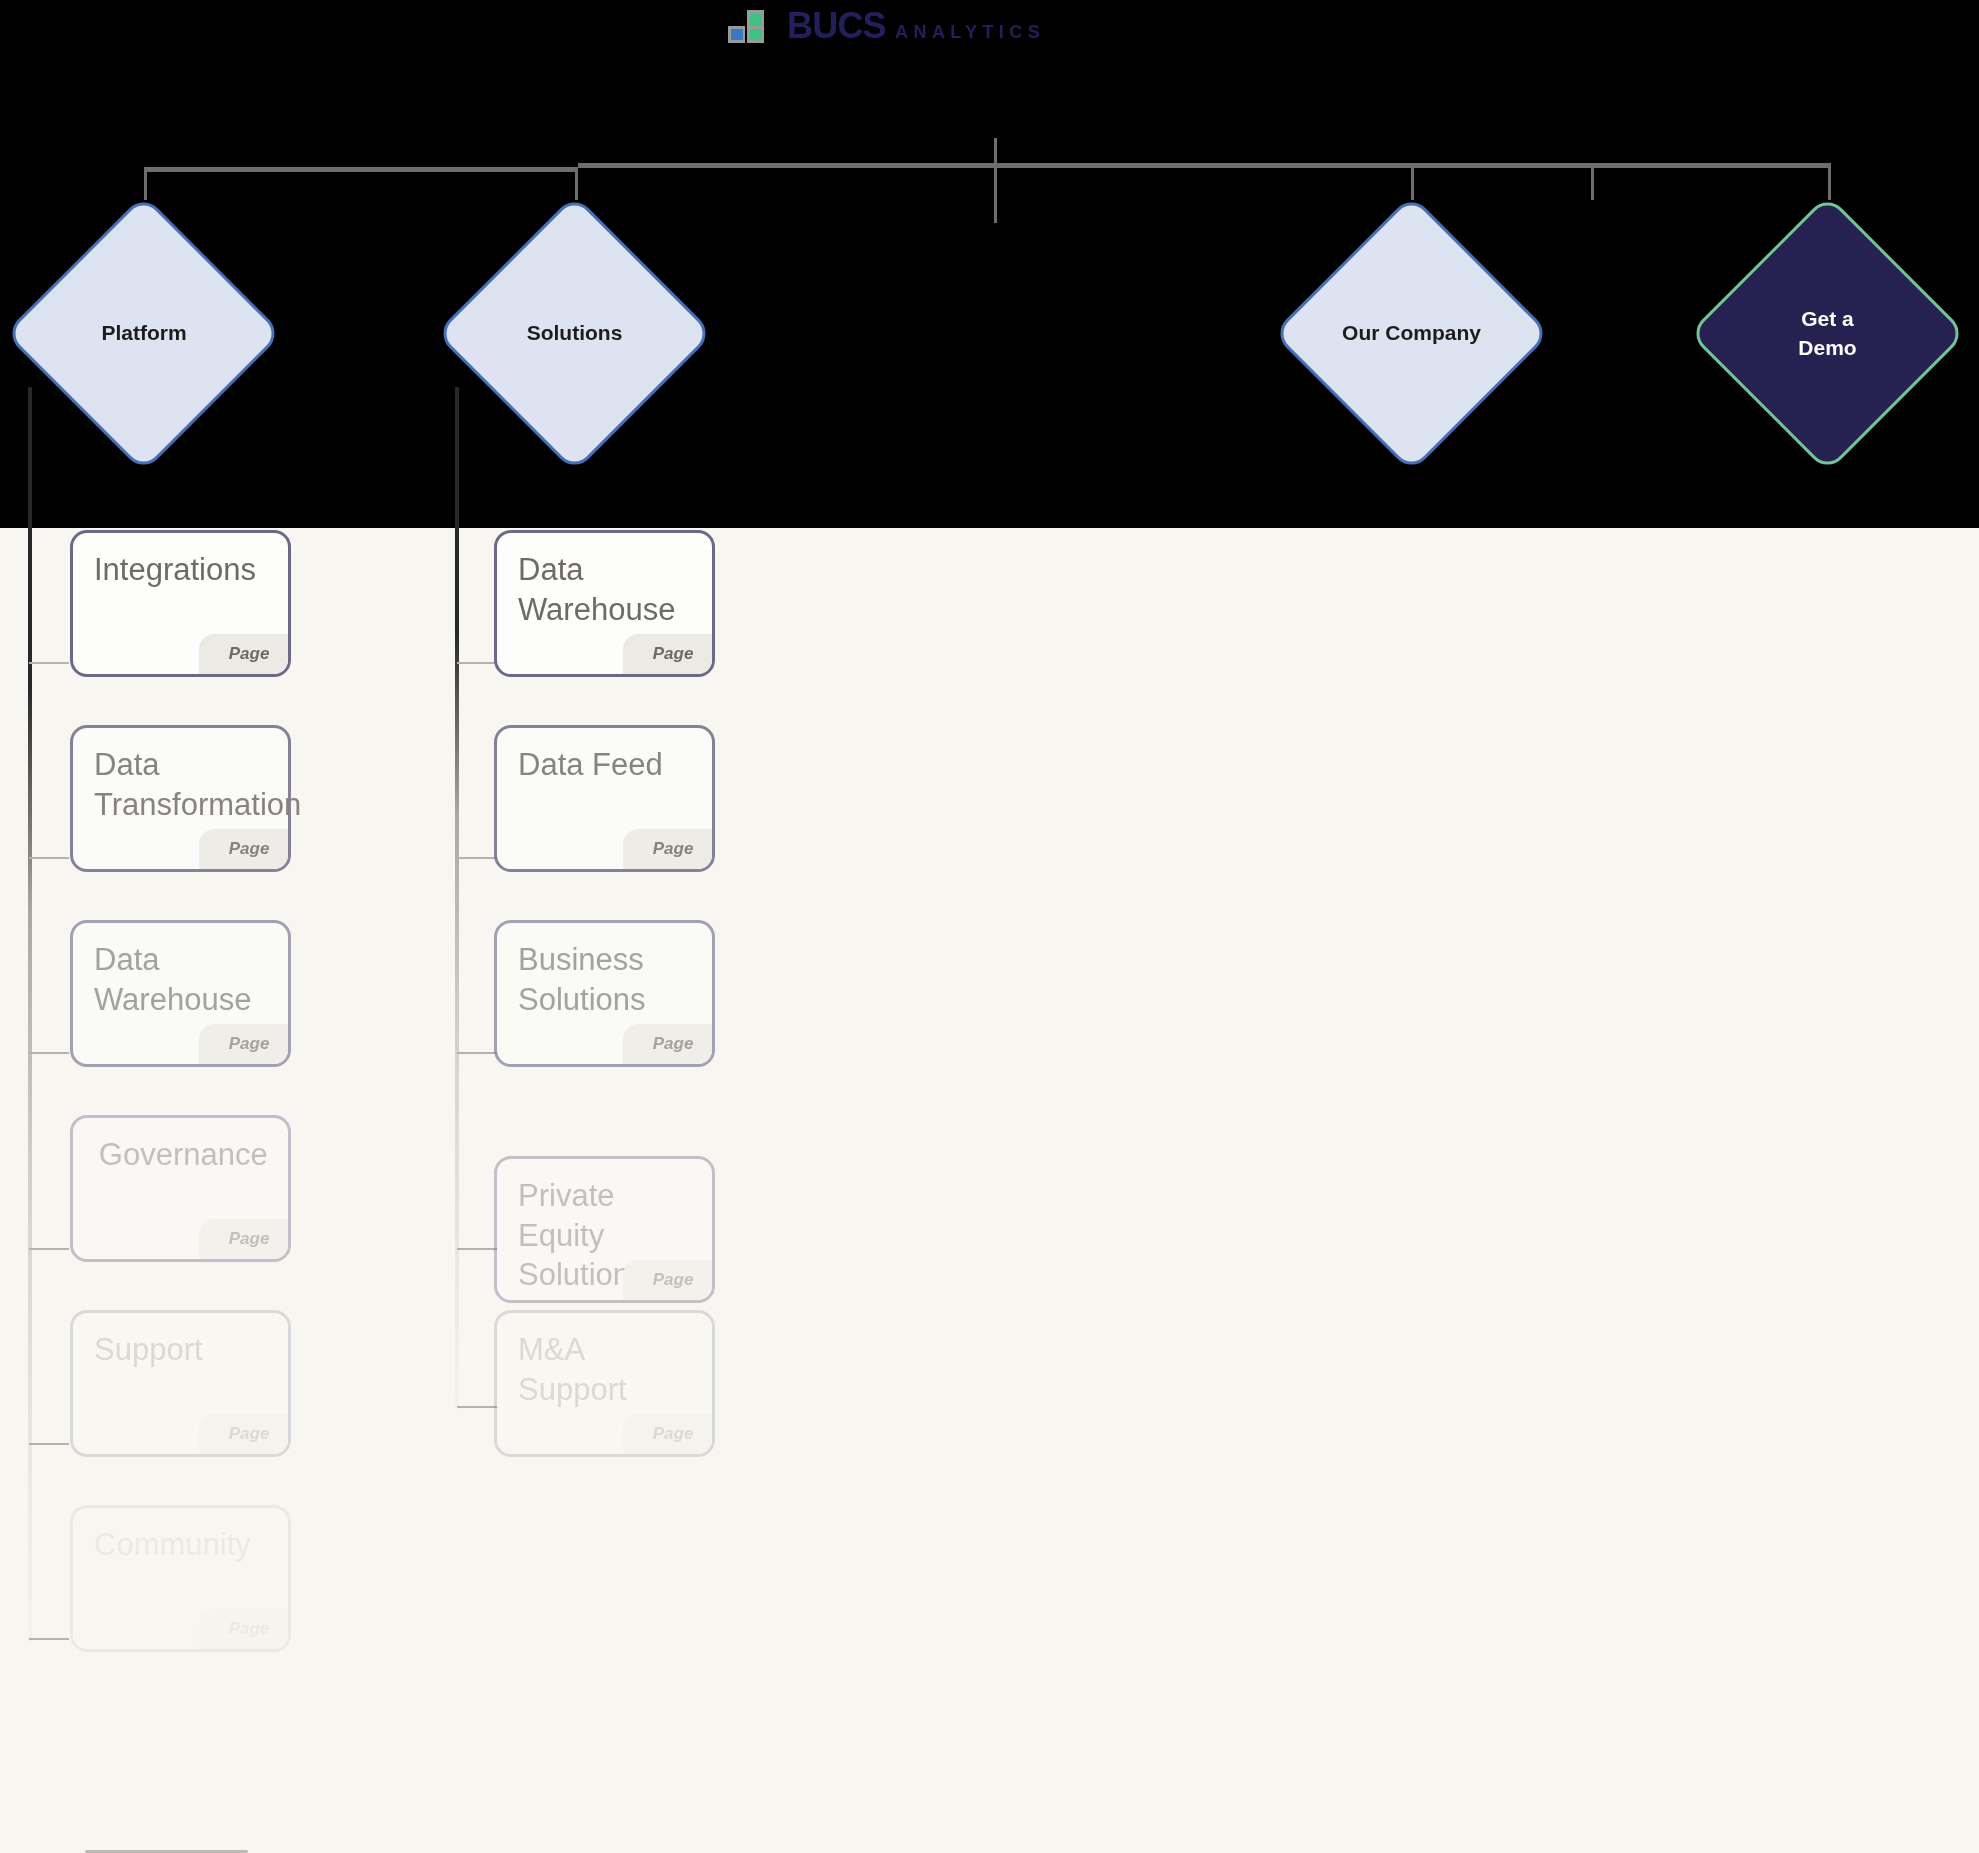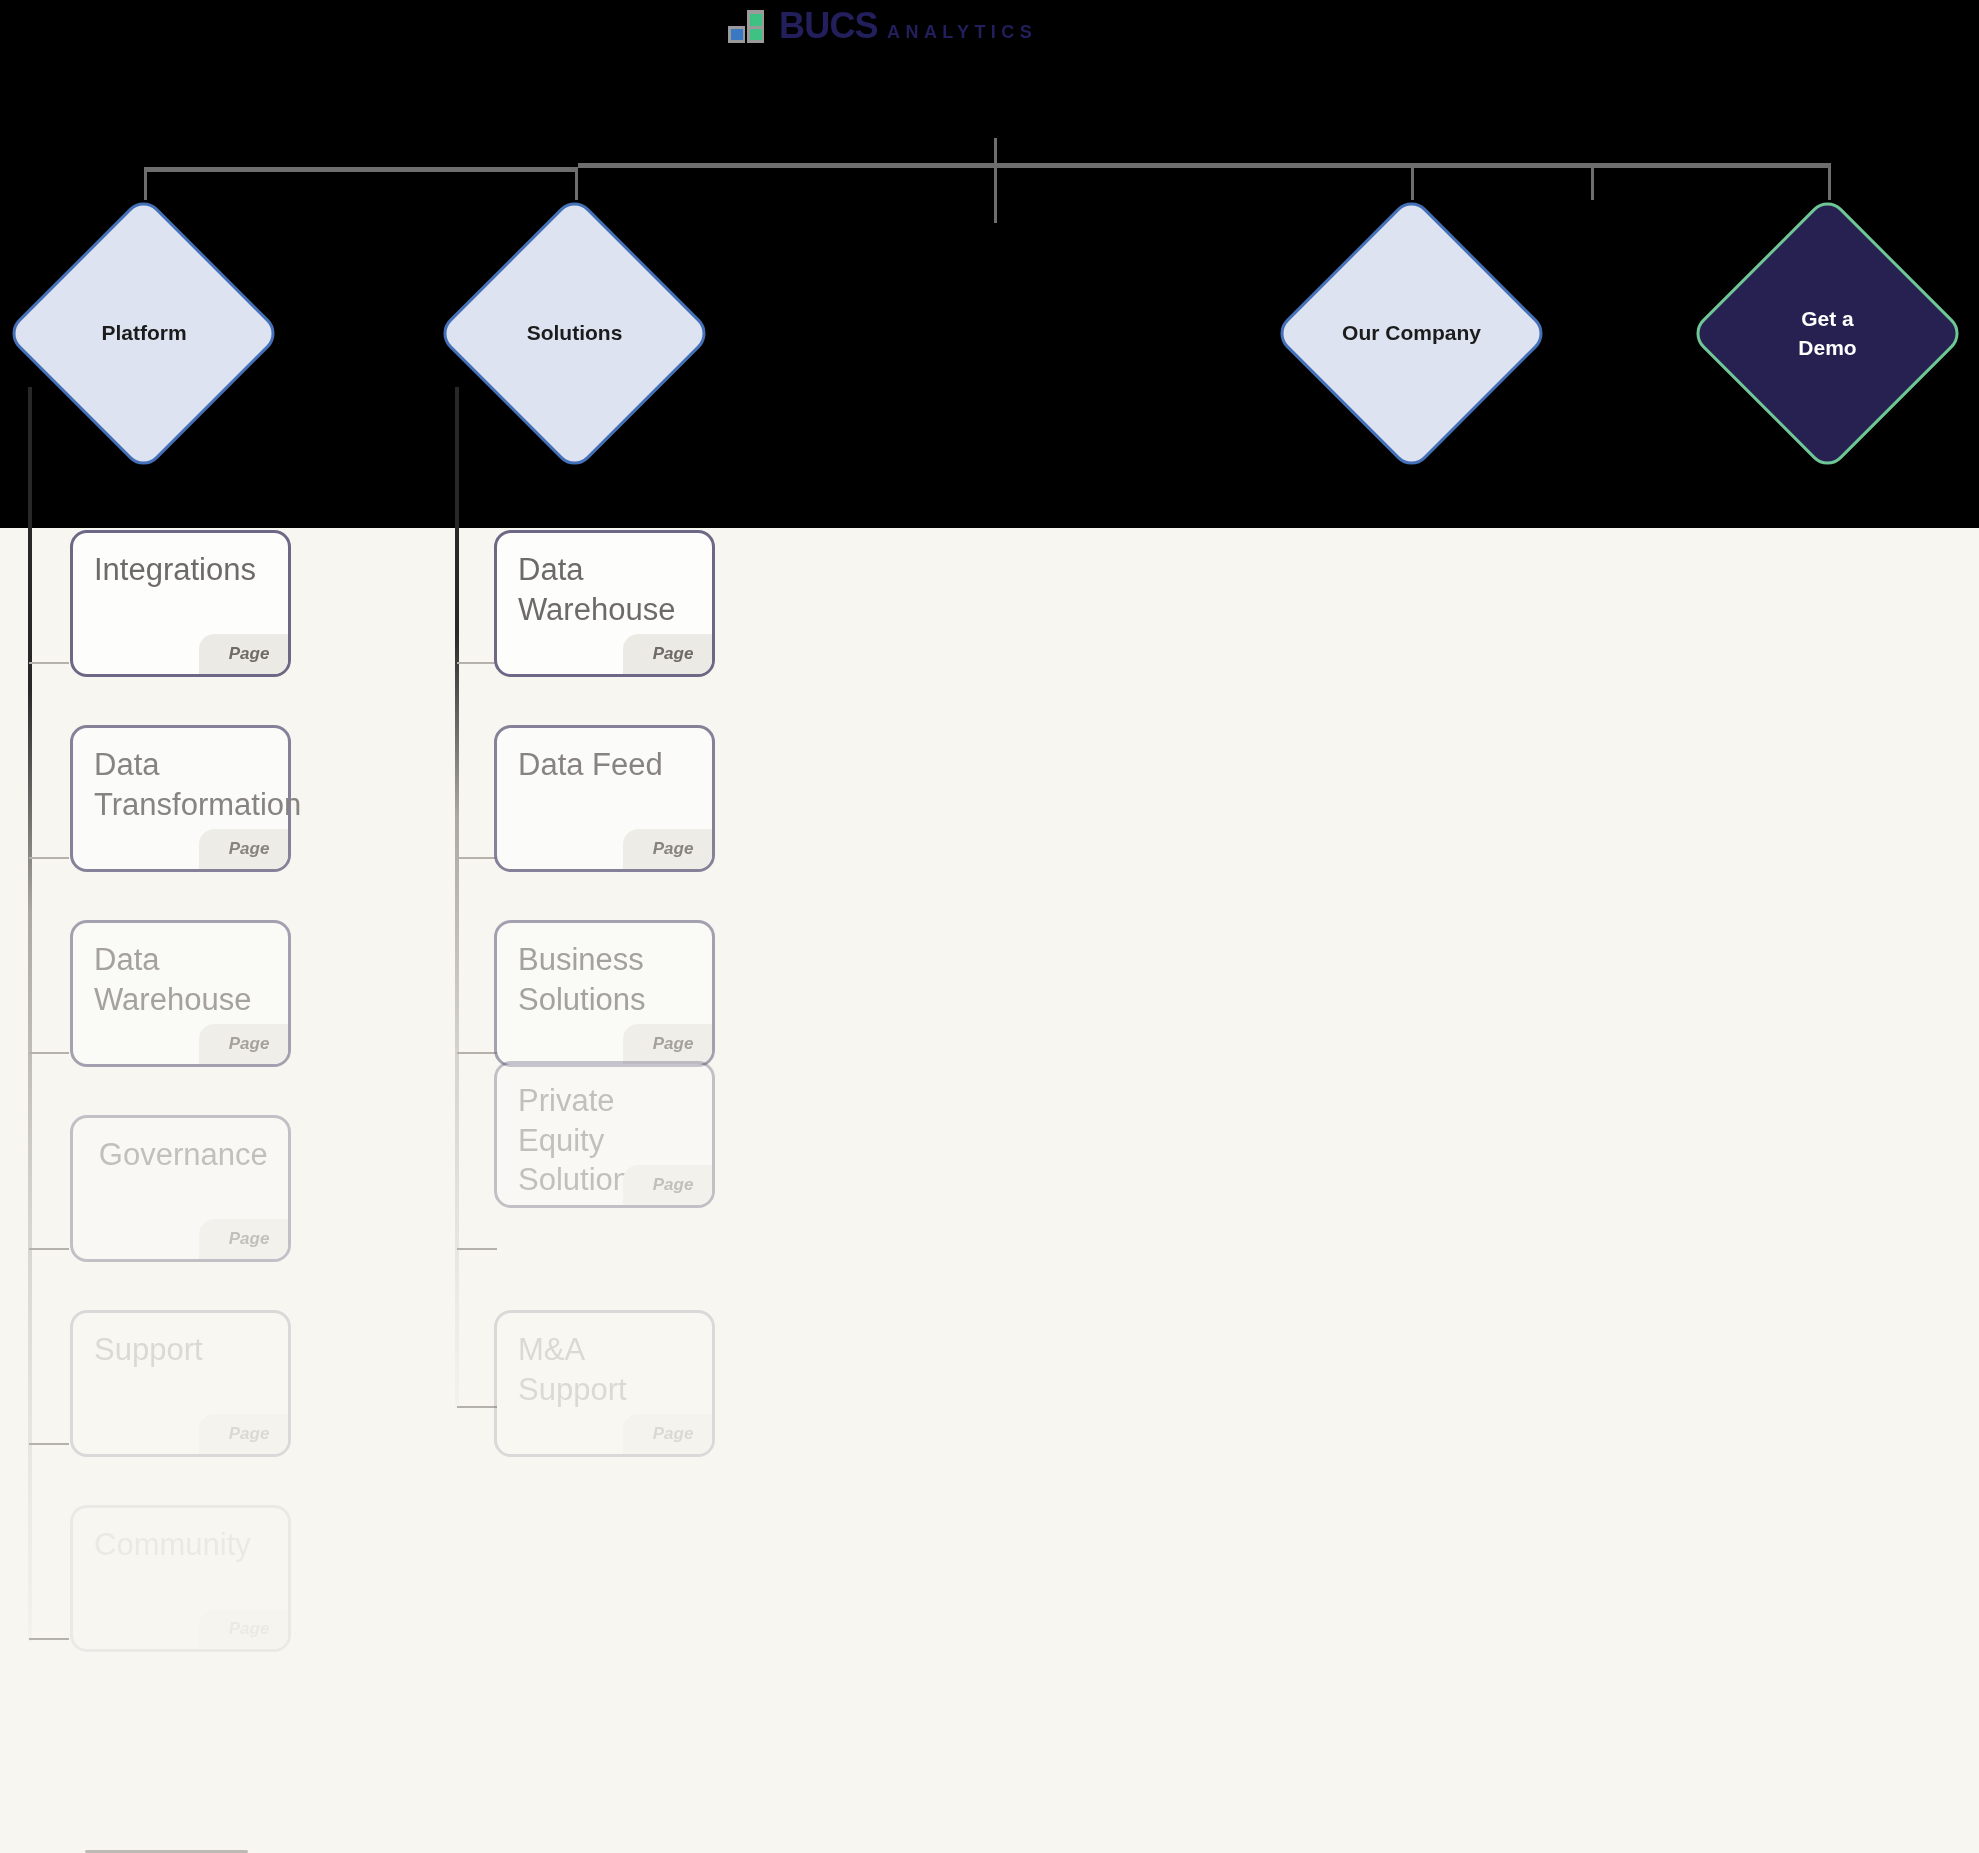--- a/index.html
+++ b/index.html
@@ -30,21 +30,21 @@
   }
 
   
   #logo {
     position: absolute;
     left: 728px;
     top: 1.5px;
     height: 48px;
     display: flex;
     align-items: center;
-    gap: 6px;
+    gap: 14px;
   }
   #logo-mark {
     position: relative;
     width: 45px;
     height: 45px;
   }
   .lm-bar {
     position: absolute;
     bottom: 4.6px;
     background: #9a9a9a;
@@ -295,21 +295,21 @@
   </div>
   <div class="card" style="left:494px; top:725px; opacity:0.82;">
     <div class="card-title">Data Feed</div>
     <div class="card-badge">Page</div>
   </div>
   <div class="card" style="left:494px; top:920px; opacity:0.60;">
     <div class="card-title">Business
 Solutions</div>
     <div class="card-badge">Page</div>
   </div>
-  <div class="card" style="left:494px; top:1061px; opacity:0.38;">
+  <div class="card" style="left:494px; top:1156px; opacity:0.38;">
     <div class="card-title">Private Equity
 Solutions</div>
     <div class="card-badge">Page</div>
   </div>
   <div class="card" style="left:494px; top:1310px; opacity:0.20;">
     <div class="card-title">M&amp;A Support</div>
     <div class="card-badge">Page</div>
   </div>
 
   <div id="bottom-sliver"></div>

